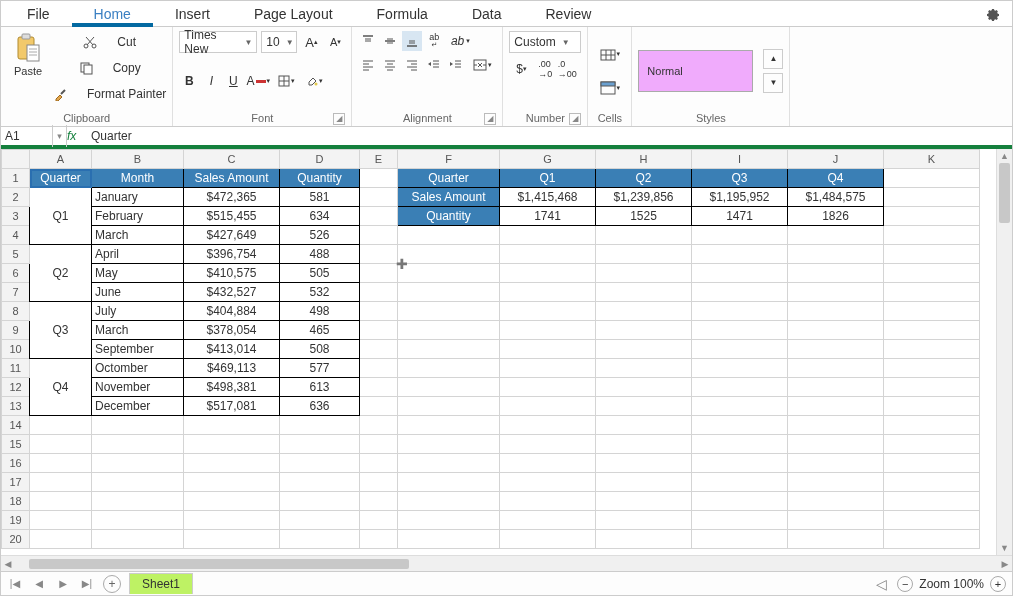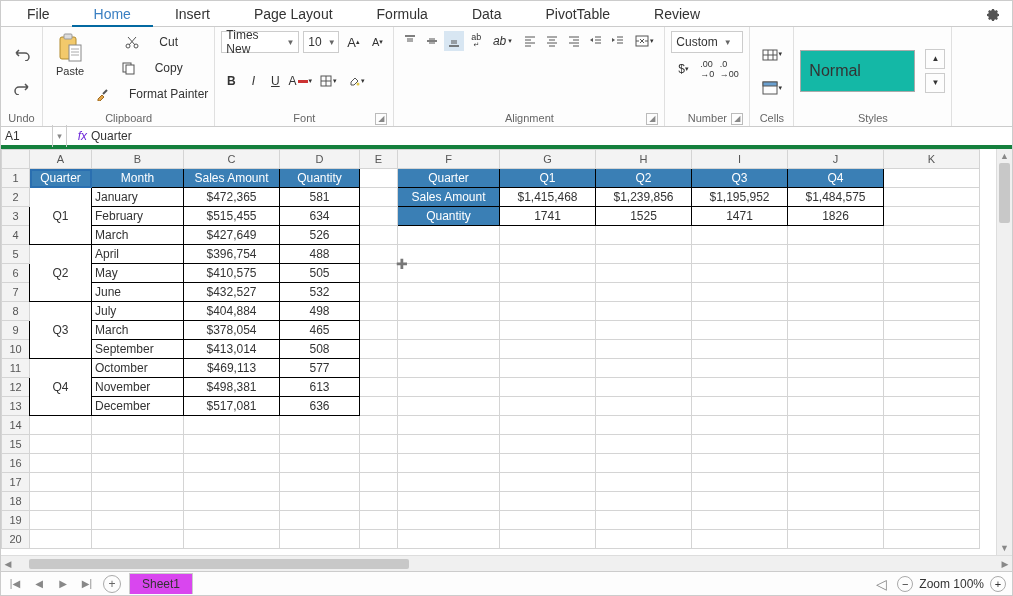--- a/index.html
+++ b/index.html
@@ -2,48 +2,48 @@
 <html><head>
 <meta charset="utf-8">
 <style>
   *{box-sizing:border-box;margin:0;padding:0;font-family:Arial,sans-serif;}
   body{font-size:12px;color:#333;background:#fff;user-select:none;overflow:hidden;}
   .app{width:1013px;height:596px;display:flex;flex-direction:column;border:1px solid #ccc;}
 
   
   .menubar{display:flex;align-items:center;height:26px;border-bottom:1px solid #ccc;padding:0 4px;}
   .menubar .tab{padding:0 22px;height:26px;line-height:26px;cursor:pointer;font-size:14px;}
-  .menubar .tab.active{color:#3a7fc2;border-bottom:2px solid #0369a1;}
+  .menubar .tab.active{color:#3a7fc2;border-bottom:4px solid #0369a1;}
   .menubar .spacer{flex:1;}
   .gear{width:16px;height:16px;margin-right:8px;cursor:pointer;}
 
   
   .ribbon{display:flex;height:100px;border-bottom:1px solid #ccc;background:#fdfdfd;}
   .ribgroup{display:flex;flex-direction:column;border-right:1px solid #e0e0e0;padding:4px 6px 0;}
   .ribgroup .body{flex:1;display:flex;align-items:flex-start;gap:4px;}
   .ribgroup .title{text-align:center;font-size:11px;color:#666;height:16px;line-height:16px;position:relative;}
   .ribgroup .title .dlg{position:absolute;right:0;bottom:1px;width:12px;height:12px;border:1px solid #bbb;font-size:8px;line-height:10px;text-align:center;color:#888;cursor:pointer;}
   .btn{cursor:pointer;display:flex;align-items:center;justify-content:center;}
   .bigbtn{display:flex;flex-direction:column;align-items:center;justify-content:center;width:42px;gap:2px;cursor:pointer;padding:2px;}
   .bigbtn span{font-size:11px;}
   .stackcol{display:flex;flex-direction:column;gap:4px;}
   .stackcol .row{display:flex;align-items:center;gap:20px;height:22px;}
   .sel{border:1px solid #ccc;background:#fff;height:22px;display:flex;align-items:center;padding:0 4px;font-size:12px;}
   .sel .caret{margin-left:6px;font-size:8px;color:#666;}
   .iconbtn{width:24px;height:24px;display:flex;align-items:center;justify-content:center;cursor:pointer;font-size:13px;}
   .iconbtn.small{width:20px;height:20px;font-size:12px;}
   .iconbtn.border{border:1px solid #ccc;}
-  .normalbox{border:1px solid #aaa;width:115px;height:42px;display:flex;align-items:center;padding:0 8px;font-size:16px;background:#14b8a6;}
+  .normalbox{border:1px solid #aaa;width:115px;height:42px;display:flex;align-items:center;padding:0 8px;font-size:11px;background:#f0abfc;}
   .findrow{display:flex;align-items:center;gap:4px;height:22px;cursor:pointer;padding:0 4px;}
 
   
   .fbar{display:flex;align-items:center;height:22px;border-bottom:4px solid #15803d;font-size:12px;}
   .namebox{width:52px;padding:0 4px;border-right:1px solid #ccc;height:22px;line-height:22px;}
   .namecaret{width:14px;text-align:center;color:#888;border-right:1px solid #ccc;height:22px;line-height:22px;cursor:pointer;font-size:9px;}
-  .fx{width:20px;text-align:right;font-style:italic;height:22px;line-height:22px;color:#6d28d9;}
+  .fx{width:20px;text-align:left;font-style:italic;height:22px;line-height:22px;color:#15803d;}
   .fval{flex:1;padding:0 4px;height:22px;line-height:22px;}
 
   
   .gridwrap{flex:1;position:relative;overflow:hidden;display:flex;}
   .grid{overflow:auto;flex:1;}
   table.sheet{border-collapse:collapse;table-layout:fixed;}
   table.sheet th,table.sheet td{border:1px solid #d4d4d4;height:19px;font-size:12px;font-weight:normal;background:#fff;padding:0 3px;overflow:hidden;white-space:nowrap;}
   table.sheet th{background:#f3f3f3;text-align:center;color:#555;font-size:11px;}
   table.sheet th.corner{background:#f3f3f3;}
   table.sheet th.rowh{width:28px;}
@@ -67,66 +67,50 @@
 
   
   .hscrollbar{height:16px;border-top:1px solid #ddd;background:#f0f0f0;display:flex;align-items:center;}
   .hscrollbar .track{flex:1;position:relative;height:10px;margin:0 14px;}
   .hscrollbar .thumb{position:absolute;left:0;width:380px;top:0;bottom:0;background:#c8c8c8;border-radius:2px;}
   .hscrollbar .arr{width:14px;text-align:center;font-size:9px;color:#888;cursor:pointer;}
 
   .status{height:24px;border-top:1px solid #ccc;display:flex;align-items:center;padding:0 6px;gap:8px;background:#fdfdfd;}
   .navbtn{width:16px;height:16px;display:flex;align-items:center;justify-content:center;color:#888;cursor:pointer;font-size:10px;}
   .addsheet{width:18px;height:18px;border:1px solid #aaa;border-radius:50%;display:flex;align-items:center;justify-content:center;cursor:pointer;font-size:12px;color:#666;}
-  .sheettab{padding:3px 12px;border:1px solid #ccc;border-bottom:none;background:#d946ef;font-size:12px;cursor:pointer;}
+  .sheettab{padding:3px 12px;border:1px solid #ccc;border-bottom:none;background:#bef264;font-size:12px;cursor:pointer;}
   .status .spacer{flex:1;}
   .zoom{display:flex;align-items:center;gap:6px;}
   .zbtn{width:16px;height:16px;border:1px solid #aaa;border-radius:50%;display:flex;align-items:center;justify-content:center;cursor:pointer;font-size:11px;}
 
   svg{display:block;}
 </style>
 </head>
 <body>
 
 <div class="app">
 
   <div class="menubar">
     <div class="tab">File</div>
     <div class="tab active">Home</div>
     <div class="tab">Insert</div>
     <div class="tab">Page Layout</div>
     <div class="tab">Formula</div>
     <div class="tab">Data</div>
-    <div class="tab">PivotTable</div>
     <div class="tab">Review</div>
     <div class="spacer"></div>
     <div class="gear">
       <svg viewBox="0 0 16 16">
           <path fill="#555" d="M8 5a3 3 0 100 6 3 3 0 000-6zm7 3l-1.3-.3a5.8 5.8 0 00-.5-1.2l.7-1.1-1.3-1.3-1.1.7a5.8 5.8 0 00-1.2-.5L10 3H8l-.3 1.3a5.8 5.8 0 00-1.2.5l-1.1-.7L4.1 5.4l.7 1.1a5.8 5.8 0 00-.5 1.2L3 8v2l1.3.3c.1.4.3.8.5 1.2l-.7 1.1 1.3 1.3 1.1-.7c.4.2.8.4 1.2.5L8 15h2l.3-1.3c.4-.1.8-.3 1.2-.5l1.1.7 1.3-1.3-.7-1.1c.2-.4.4-.8.5-1.2L15 10V8z"></path>
         </svg>
     </div>
   </div>
 
   <div class="ribbon">
 
-    <div class="ribgroup" style="width:42px">
-      <div class="body" style="flex-direction:column;align-items:center;justify-content:center;gap:10px">
-        <div class="iconbtn">
-            <svg width="18" height="14" viewBox="0 0 18 14">
-              <path fill="none" stroke="#555" stroke-width="1.5" d="M3 6h9a4 4 0 010 8M3 6l3-3M3 6l3 3"></path>
-            </svg>
-          </div>
-        <div class="iconbtn">
-            <svg width="18" height="14" viewBox="0 0 18 14">
-              <path fill="none" stroke="#555" stroke-width="1.5" d="M15 6H6a4 4 0 000 8M15 6l-3-3M15 6l-3 3"></path>
-            </svg>
-          </div>
-      </div>
-      <div class="title">Undo</div>
-    </div>
 
     <div class="ribgroup">
       <div class="body">
         <div class="bigbtn">
           <svg width="26" height="30" viewBox="0 0 26 30">
               <rect x="3" y="4" width="16" height="22" rx="2" fill="#f2c96b" stroke="#b08a2e"></rect>
               <rect x="7" y="1" width="8" height="5" rx="1" fill="#ddd" stroke="#999"></rect>
               <rect x="12" y="12" width="12" height="16" fill="#fff" stroke="#888"></rect>
               <line x1="14" y1="16" x2="22" y2="16" stroke="#aaa"></line>
               <line x1="14" y1="19" x2="22" y2="19" stroke="#aaa"></line>
@@ -196,21 +180,21 @@
                 <circle cx="10" cy="9" r="1.5" fill="#e2c94d"></circle>
               </svg>
               <span style="font-size:7px;margin-left:1px">▾</span>
             </div>
         </div>
       </div>
       <div class="title"><span>Font</span><div class="dlg">◢</div></div>
     </div>
 
     <div class="ribgroup">
-      <div class="body" style="flex-direction:row;">
+      <div class="body" style="flex-direction:column;">
         <div style="display:flex;gap:2px">
           <div class="iconbtn small">
               <svg width="14" height="14" viewBox="0 0 14 14">
                 <line x1="2" y1="2" x2="12" y2="2" stroke="#555" stroke-width="1.5"></line>
                 <line x1="4" y1="5" x2="10" y2="5" stroke="#555"></line>
                 <line x1="4" y1="7" x2="10" y2="7" stroke="#555"></line>
               </svg>
             </div>
           <div class="iconbtn small">
               <svg width="14" height="14" viewBox="0 0 14 14">

